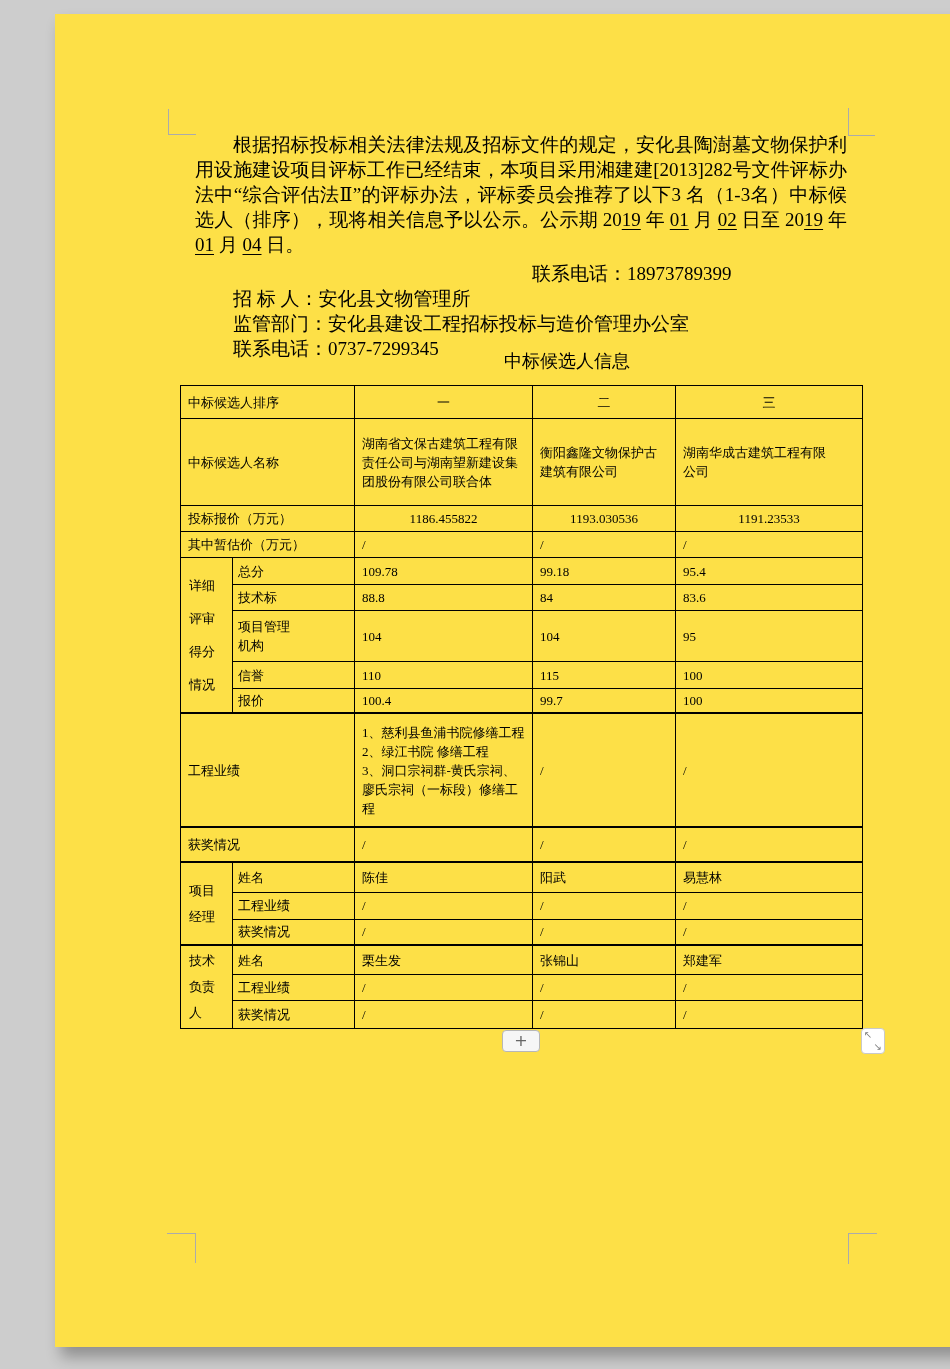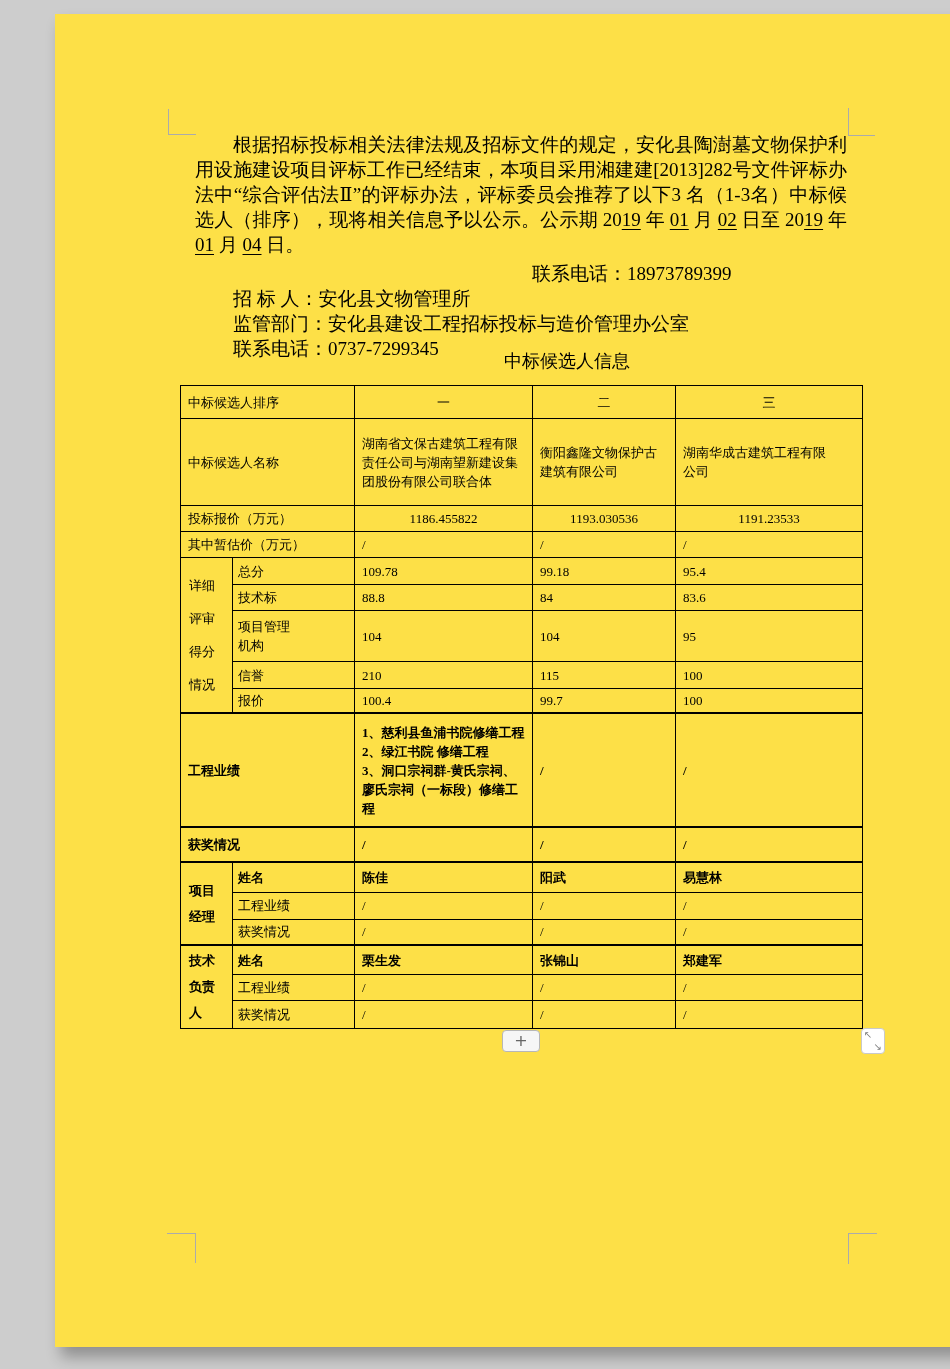--- a/index.html
+++ b/index.html
@@ -58,21 +58,21 @@
     vertical-align:middle;
     white-space:pre-line;
     word-break:break-all;
     line-height:19px;
   }
   .doc-table td.center{text-align:center;padding-left:2px;padding-right:2px;}
   .doc-table td.vlabel{line-height:33px;padding-left:8px;}
   .doc-table td.vlabel2{line-height:26px;padding-left:8px;}
   .doc-table td.sub{padding-left:5px;}
   .doc-table td.padr{padding-right:28px;}
-  .doc-table tr.sect td{border-top:2px solid #000;font-weight:bold;}
+  .doc-table tr.sect td{border-top:2px solid #000;}
 
   
   .plus-btn{
     position:absolute;left:447px;top:1016px;width:38px;height:22px;
     background:#f6f6f6;border:1px solid #b7b7b7;border-radius:4px;
     box-sizing:border-box;
     font-family:"DejaVu Sans","Liberation Sans",sans-serif;
     font-size:16px;line-height:19px;text-align:center;color:#666;
     cursor:pointer;
   }
@@ -165,21 +165,21 @@
       </tr>
       <tr style="height:51px">
         <td class="sub">项目管理
 机构</td>
         <td>104</td>
         <td>104</td>
         <td>95</td>
       </tr>
       <tr style="height:27px">
         <td class="sub">信誉</td>
-        <td>210</td>
+        <td>110</td>
         <td>115</td>
         <td>100</td>
       </tr>
       <tr style="height:15px">
         <td class="sub">报价</td>
         <td>100.4</td>
         <td>99.7</td>
         <td>100</td>
       </tr>
       <tr class="sect" style="height:114px">

